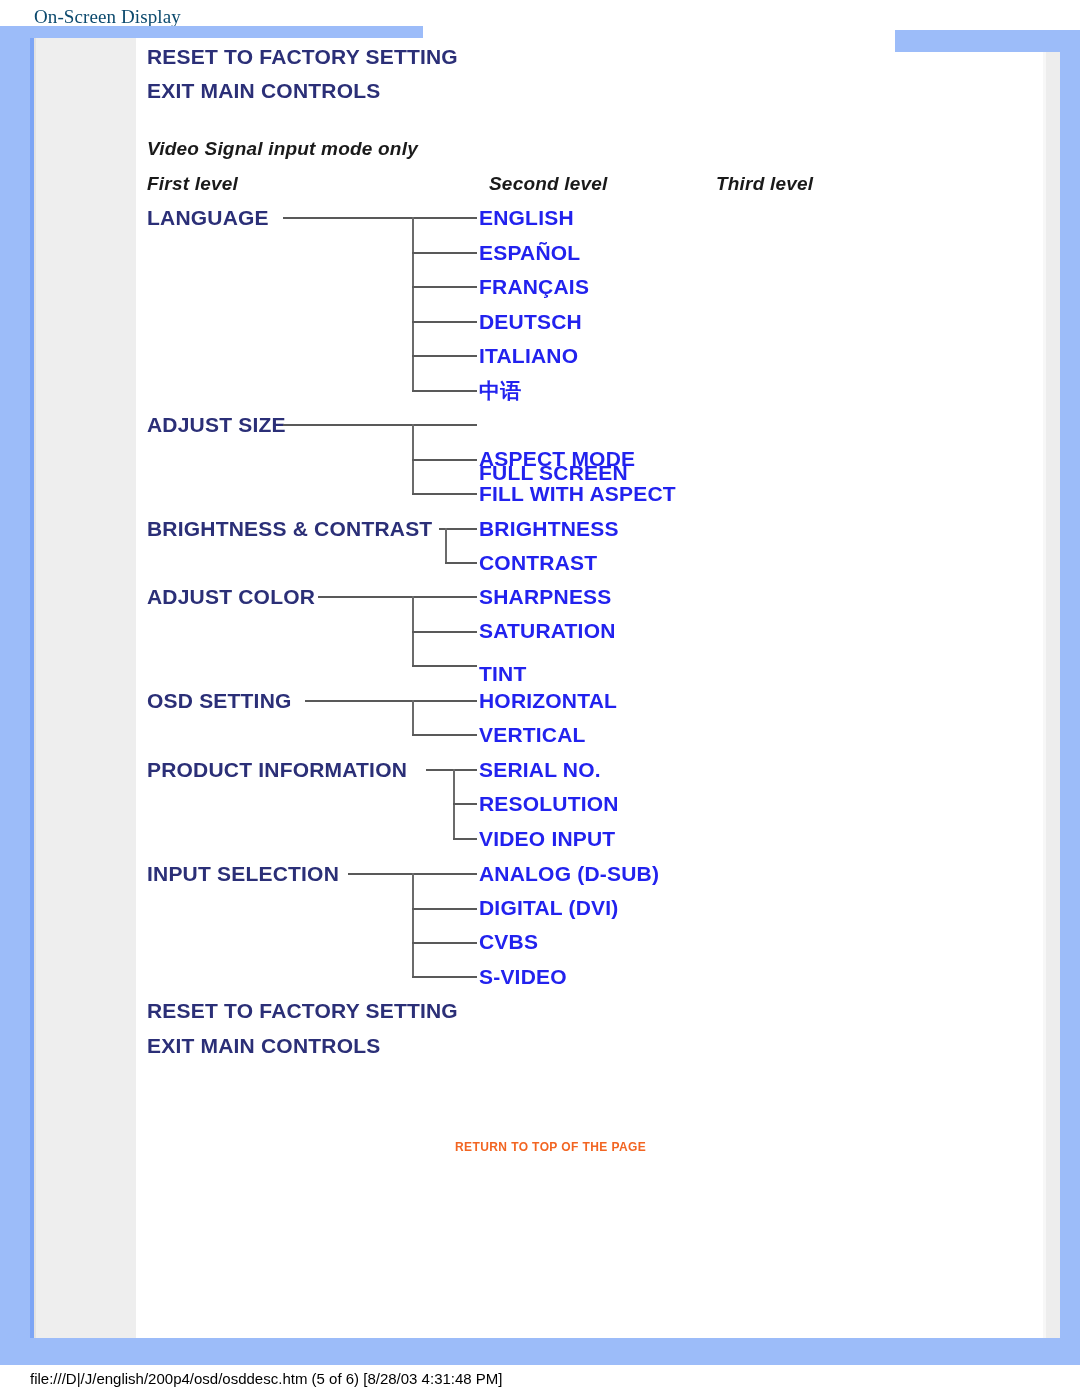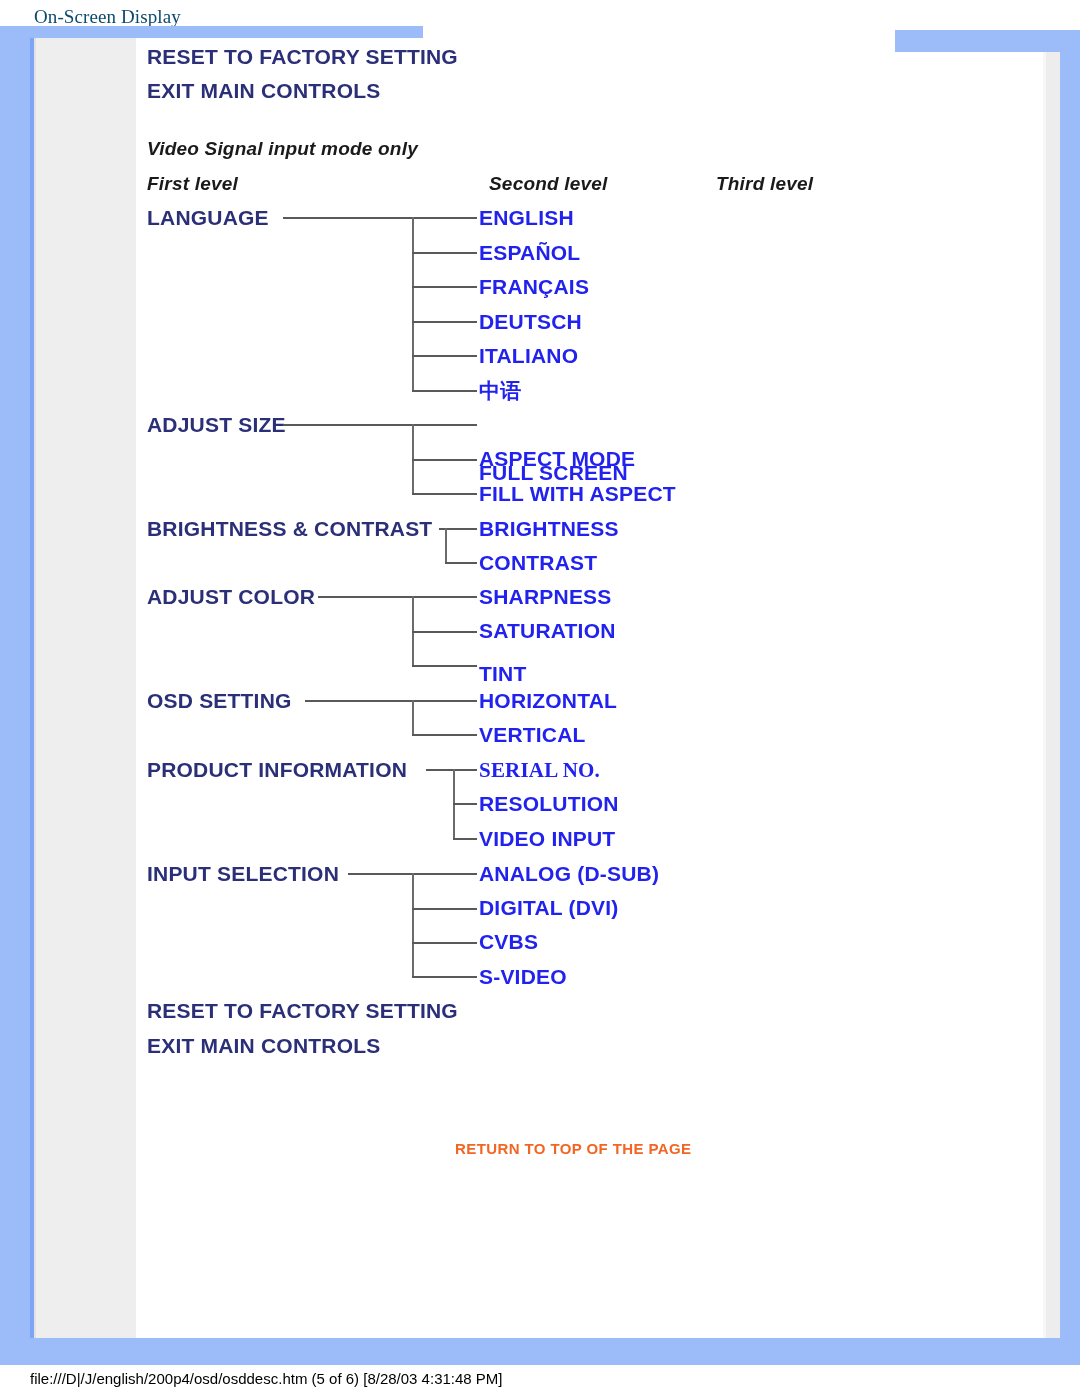--- a/index.html
+++ b/index.html
@@ -163,21 +163,21 @@
     position: absolute;
     width: 2px;
     background: #6b6b6b;
   }
 
   .return-link {
     position: absolute;
     left: 455px;
     top: 1128px;
     font-family: "Liberation Sans", sans-serif;
-    font-size: 15px;
+    font-size: 12px;
     font-weight: bold;
     color: #f26522;
     letter-spacing: 0.4px;
     white-space: nowrap;
     text-decoration: none;
     cursor: pointer;
   }
 
   .footer-path {
     position: absolute;
@@ -260,21 +260,21 @@
   <div class="vline" style="left:412px; top:688px; height:35px;"></div>
   <div class="hline" style="left:412px; top:722px; width:65px;"></div>
   <div class="lvl2" style="left:479px; top:677px;">HORIZONTAL</div>
   <div class="lvl2" style="left:479px; top:711px;">VERTICAL</div>
 
   <div class="lvl1" style="left:147px; top:746px;">PRODUCT INFORMATION</div>
   <div class="hline" style="left:426px; top:757px; width:51px;"></div>
   <div class="vline" style="left:453px; top:757px; height:70px;"></div>
   <div class="hline" style="left:453px; top:791px; width:24px;"></div>
   <div class="hline" style="left:453px; top:826px; width:24px;"></div>
-  <div class="lvl2" style="left:479px; top:746px;font-family:Liberation Serif, serif;">SERIAL NO.</div>
+  <div class="lvl2" style="left:479px; top:746px;">SERIAL NO.</div>
   <div class="lvl2" style="left:479px; top:780px;">RESOLUTION</div>
   <div class="lvl2" style="left:479px; top:815px;">VIDEO INPUT</div>
 
   <div class="lvl1" style="left:147px; top:850px;">INPUT SELECTION</div>
   <div class="hline" style="left:348px; top:861px; width:129px;"></div>
   <div class="vline" style="left:412px; top:861px; height:104px;"></div>
   <div class="hline" style="left:412px; top:896px; width:65px;"></div>
   <div class="hline" style="left:412px; top:930px; width:65px;"></div>
   <div class="hline" style="left:412px; top:964px; width:65px;"></div>
   <div class="lvl2" style="left:479px; top:850px;">ANALOG (D-SUB)</div>

